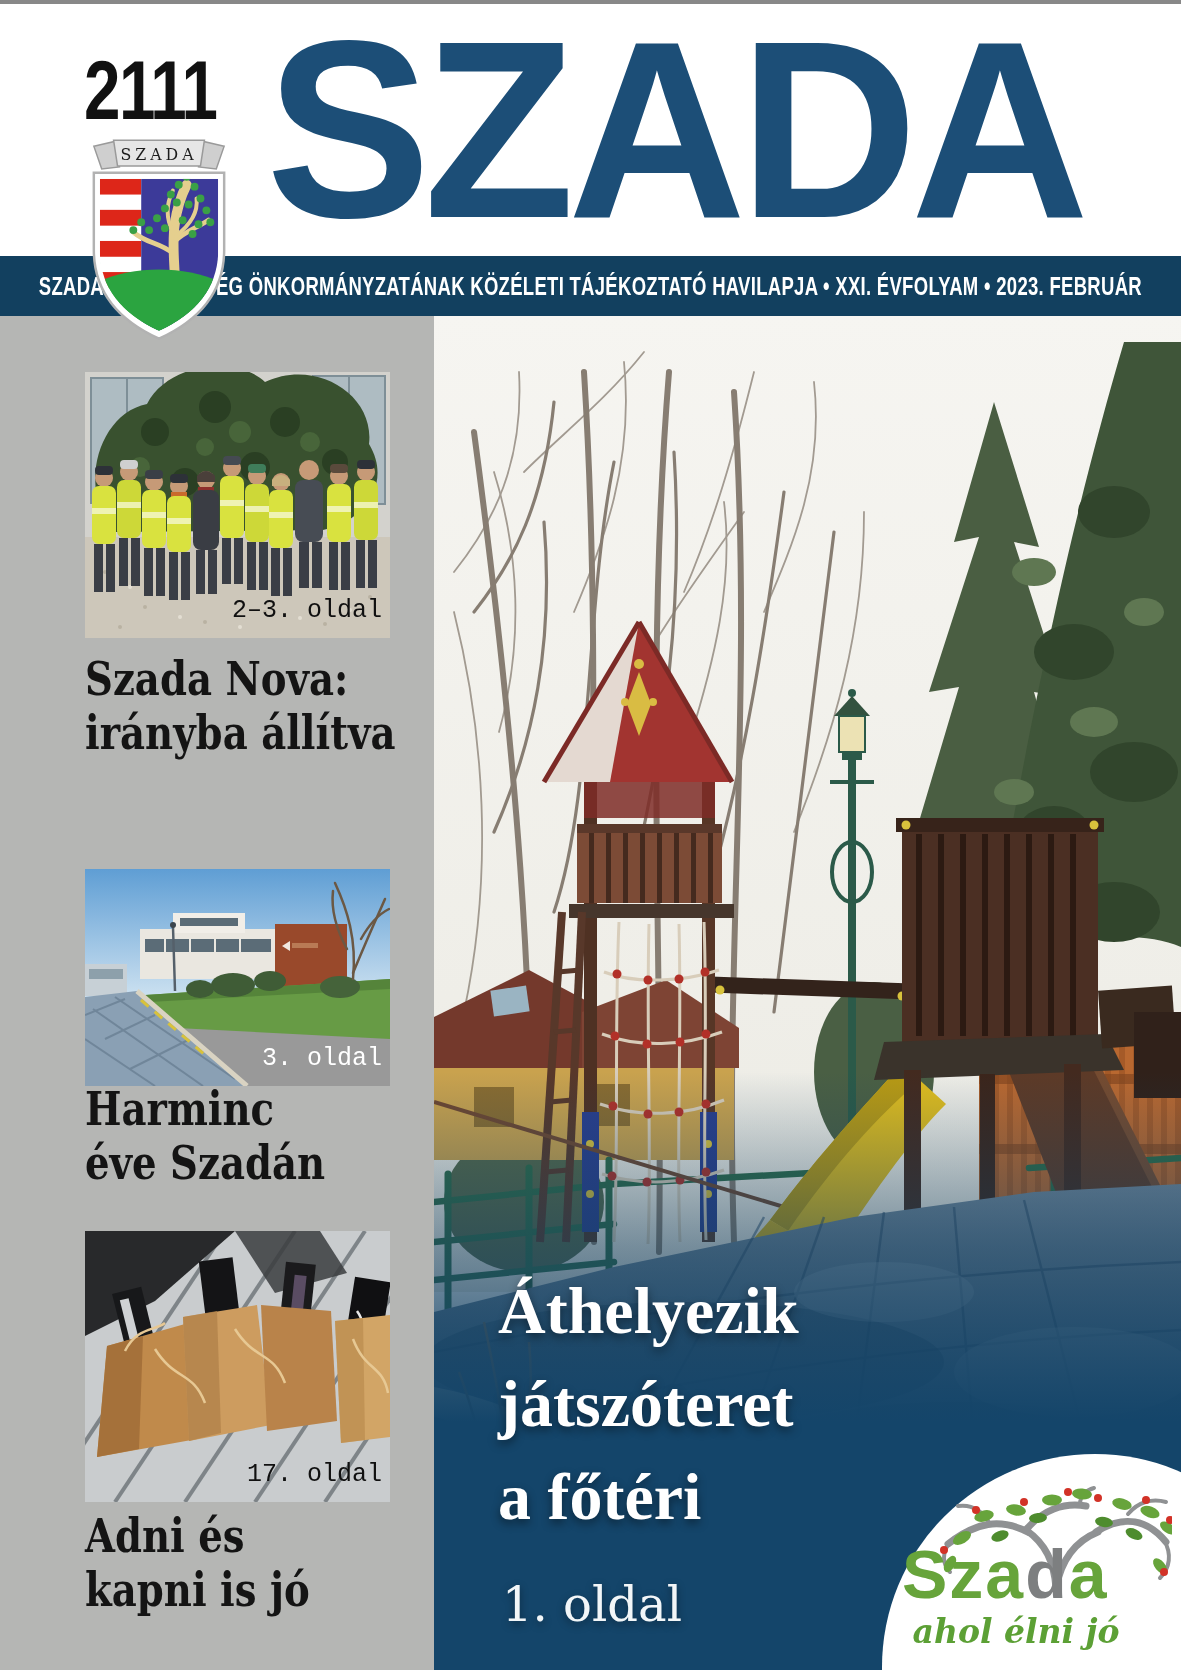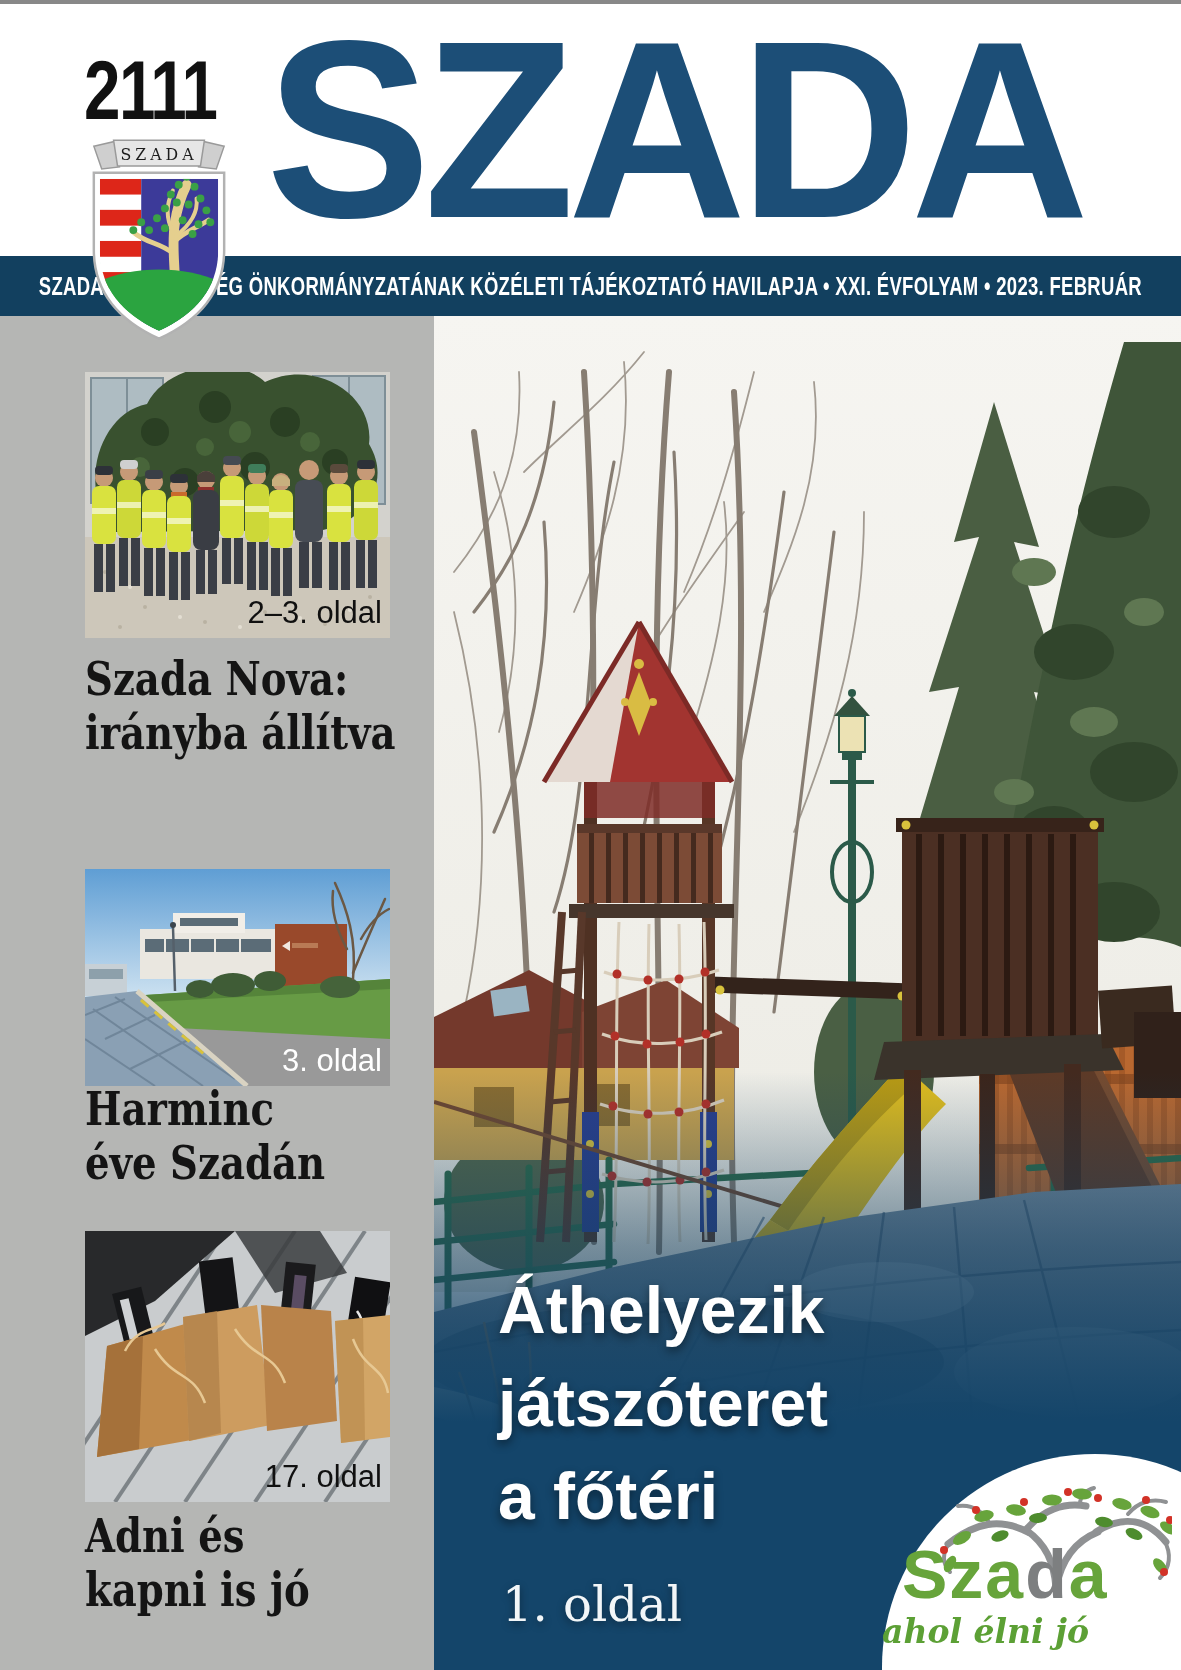--- a/index.html
+++ b/index.html
@@ -12,41 +12,41 @@
           letter-spacing:-7px;line-height:1;transform:scaleX(.98);transform-origin:left top;}
   .crest{position:absolute;left:80px;top:128px;width:158px;height:212px;z-index:6;}
   .infobar{position:absolute;left:0;top:252px;width:1181px;height:60px;background:#12405f;z-index:4;
            display:flex;align-items:center;justify-content:center;}
   .infobar span{display:inline-block;color:#ffffff;font-weight:bold;font-size:25px;letter-spacing:.4px;
            transform:scaleX(.74);transform-origin:center;white-space:nowrap;}
   
   .sidebar{position:absolute;left:0;top:312px;width:434px;height:1358px;background:#b5b6b4;}
   .sb-photo{position:absolute;left:85px;width:305px;overflow:hidden;background:#999;}
   .sb-photo svg{display:block;}
-  .pageref{position:absolute;right:8px;bottom:8px;font-family:Liberation Sans, sans-serif;font-size:31px;
+  .pageref{position:absolute;right:8px;bottom:14px;font-family:Liberation Mono, monospace;font-size:25px;
            line-height:1.1;color:#101010;white-space:nowrap;}
   .pageref.light{color:#ffffff;}
   .sb-headline{position:absolute;left:85px;font-family:"DejaVu Serif",serif;font-weight:bold;
            color:#141414;font-size:46px;line-height:54px;transform:scaleX(.84);
            transform-origin:left top;white-space:nowrap;}
   
   .cover-photo{position:absolute;left:434px;top:308px;width:747px;height:1362px;}
-  .cover-headline{position:absolute;left:498px;top:1260px;z-index:5;font-family:Liberation Sans, sans-serif;
+  .cover-headline{position:absolute;left:498px;top:1260px;z-index:5;font-family:Liberation Serif, serif;
            font-weight:bold;color:#ffffff;font-size:66px;line-height:93px;white-space:nowrap;
            text-shadow:0 4px 10px rgba(0,0,0,.45);}
   .cover-pageref{position:absolute;left:502px;top:1572px;z-index:5;font-family:"DejaVu Serif",serif;
            font-size:48px;color:#f2f6f8;text-shadow:0 3px 8px rgba(0,0,0,.4);}
   
   .logo-circle{position:absolute;left:882px;top:1450px;width:426px;height:426px;background:#fff;
            border-radius:50%;z-index:6;}
   .logo-tree{position:absolute;left:50px;top:30px;width:240px;height:104px;}
   .logo-word{position:absolute;left:20px;top:86px;font-size:68px;font-weight:bold;line-height:1;
            letter-spacing:2px;color:#67a43b;white-space:nowrap;}
   .logo-word .mid{color:#7d7f80;}
-  .logo-tag{position:absolute;left:0;top:158px;width:268px;text-align:left;
+  .logo-tag{position:absolute;left:0;top:158px;width:268px;text-align:center;
            font-family:"DejaVu Serif",serif;font-style:italic;font-weight:bold;
            font-size:33px;color:#5ca035;white-space:nowrap;}
   
   .skin{fill:#c69a77}.vest{fill:#d9e23f}.vest2{fill:#cdd838}.dark{fill:#474c54}
   .stripe{fill:#f2f6c8;opacity:.85}.leg{fill:#3a3e46}
 </style>
 </head>
 <body>
 
 <div class="page">

